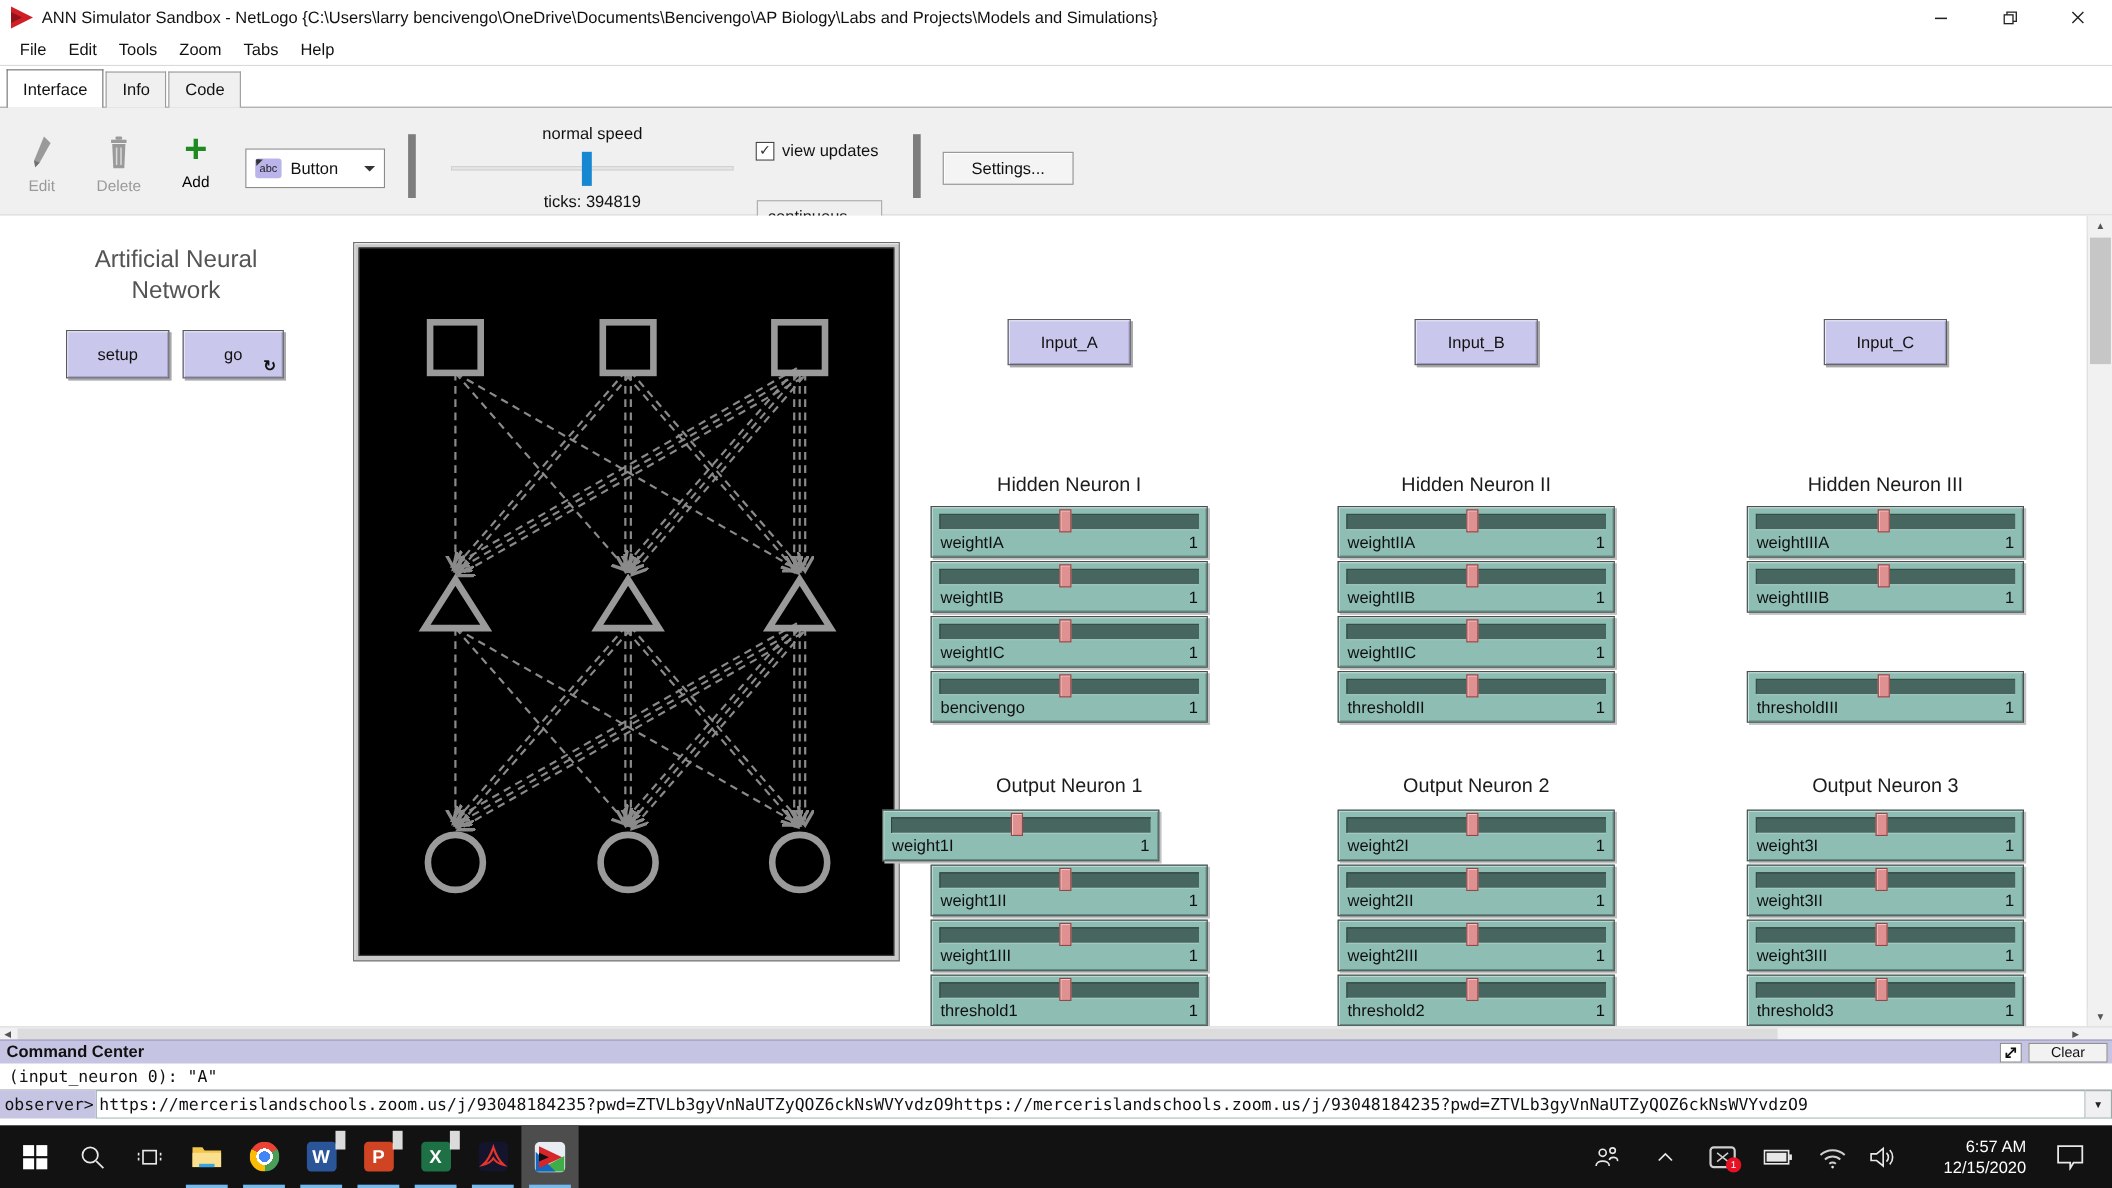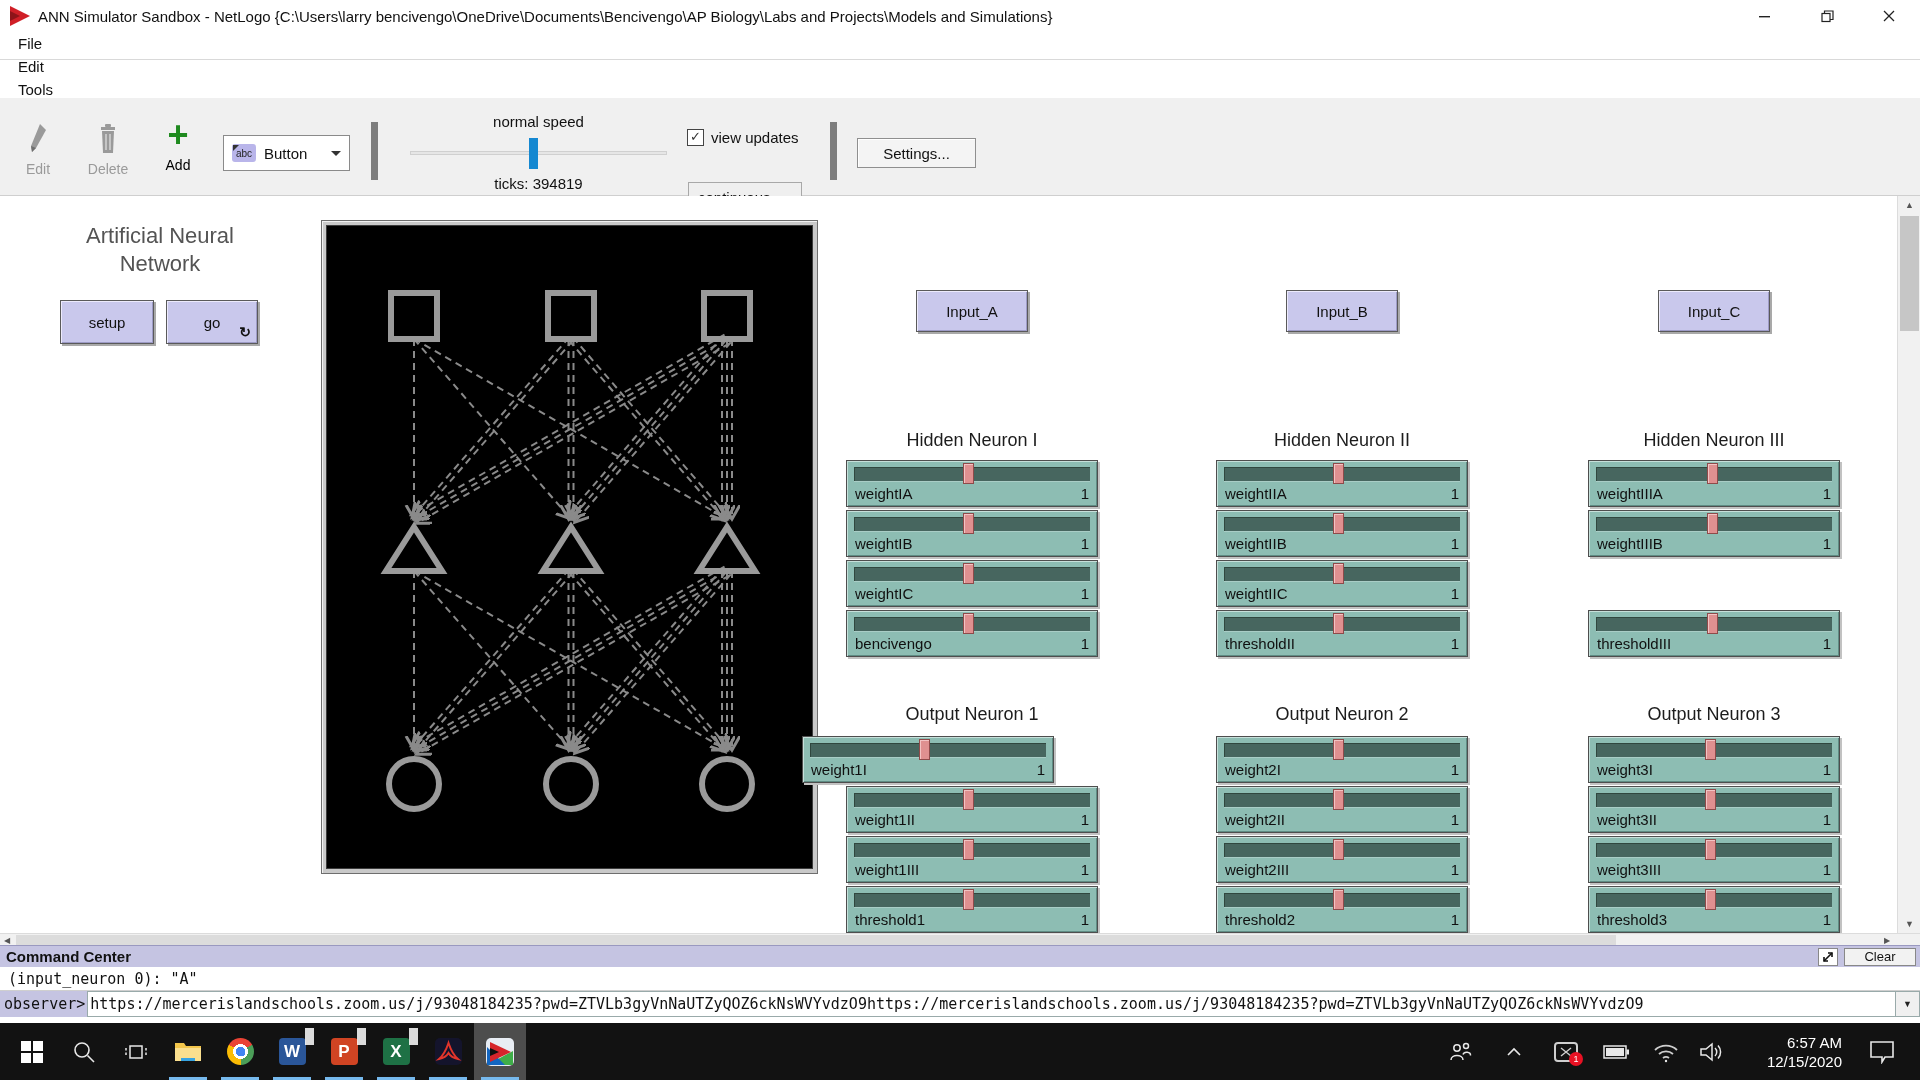--- a/index.html
+++ b/index.html
@@ -11,21 +11,21 @@
   .titlebar { position:absolute; left:0; top:0; width:1920px; height:32px; background:#fff;
     display:flex; align-items:center; }
   .titlebar .logo { margin-left:8px; width:24px; height:24px; flex:0 0 auto; }
   .titlebar .ttext { margin-left:6px; font-size:15px; color:#111; white-space:nowrap; }
   .wincontrols { position:absolute; right:0; top:0; height:32px; display:flex; }
   .wbtn { width:62px; height:32px; display:flex; align-items:center; justify-content:center; color:#222; }
   .wbtn svg { display:block; }
 
   
   .menubar { position:absolute; left:0; top:32px; width:1920px; height:28px; background:#fff;
-    border-bottom:1px solid #d9d9d9; display:flex; padding-left:8px;flex-direction:column; }
+    border-bottom:1px solid #d9d9d9; display:flex; align-items:center; padding-left:8px; }
   .menu-item { font-size:15px; color:#111; padding:3px 10px; }
 
   
   .tabbar { position:absolute; left:0; top:60px; width:1920px; height:38px; background:#fff;
     border-bottom:1px solid #8f8f8f; display:flex; align-items:flex-end; padding-left:6px; }
   .tab { font-size:15px; color:#111; padding:7px 14px 8px; border:1px solid #9a9a9a; border-bottom:none;
     background:#f0f0f0; margin-right:2px; position:relative; top:1px; }
   .tab.active { background:#fff; border-color:#6f6f6f; padding-top:9px; z-index:2; }
 
   
@@ -168,20 +168,25 @@
 
   <div class="menubar">
       <div class="menu-item">File</div>
       <div class="menu-item">Edit</div>
       <div class="menu-item">Tools</div>
       <div class="menu-item">Zoom</div>
       <div class="menu-item">Tabs</div>
       <div class="menu-item">Help</div>
     </div>
 
+  <div class="tabbar">
+      <div class="tab active">Interface</div>
+      <div class="tab">Info</div>
+      <div class="tab">Code</div>
+    </div>
 
   <div class="toolbar">
     <div class="tool-vert" style="left:8px; top:24px;">
       <svg width="20" height="34" viewBox="0 0 20 34">
         <path d="M12,2 L18,8 L8,26 L4,30 L3,24 L12,2 Z" fill="#9a9a9a"></path>
         <path d="M4,30 L3,24 L8,26 Z" fill="#6f6f6f"></path>
       </svg>
       <span class="tlabel dim">Edit</span>
     </div>
     <div class="tool-vert" style="left:78px; top:24px;">

